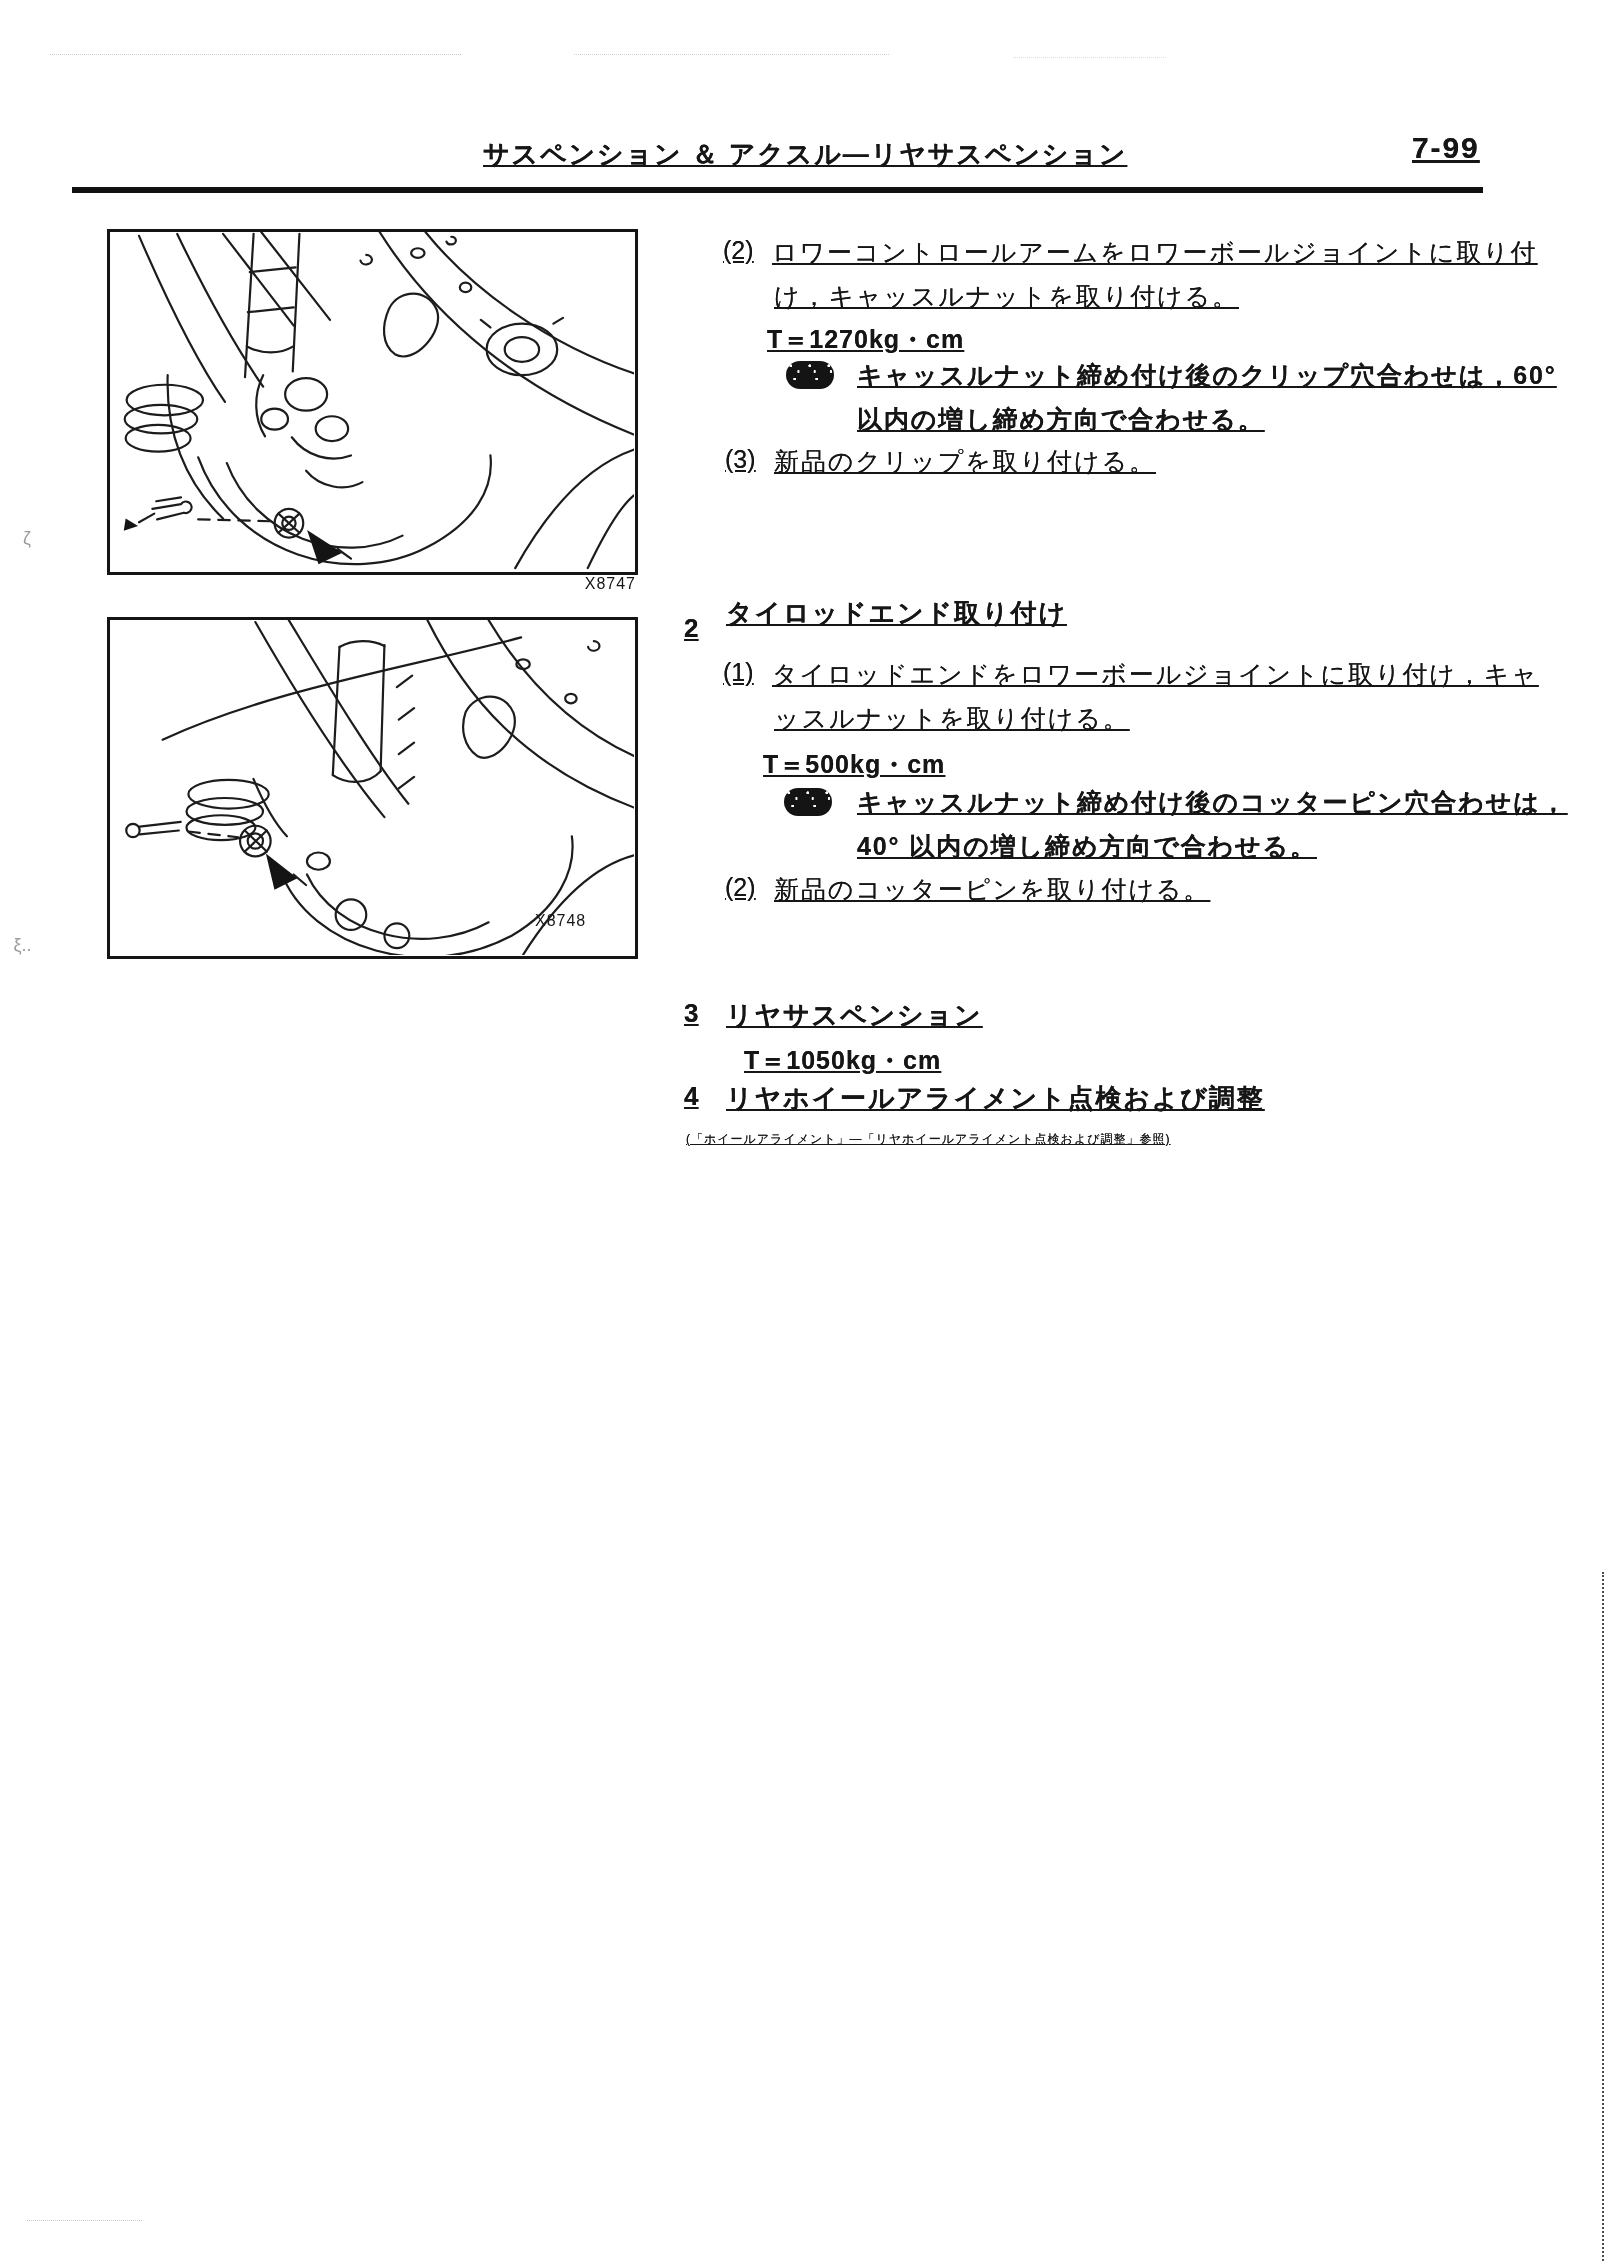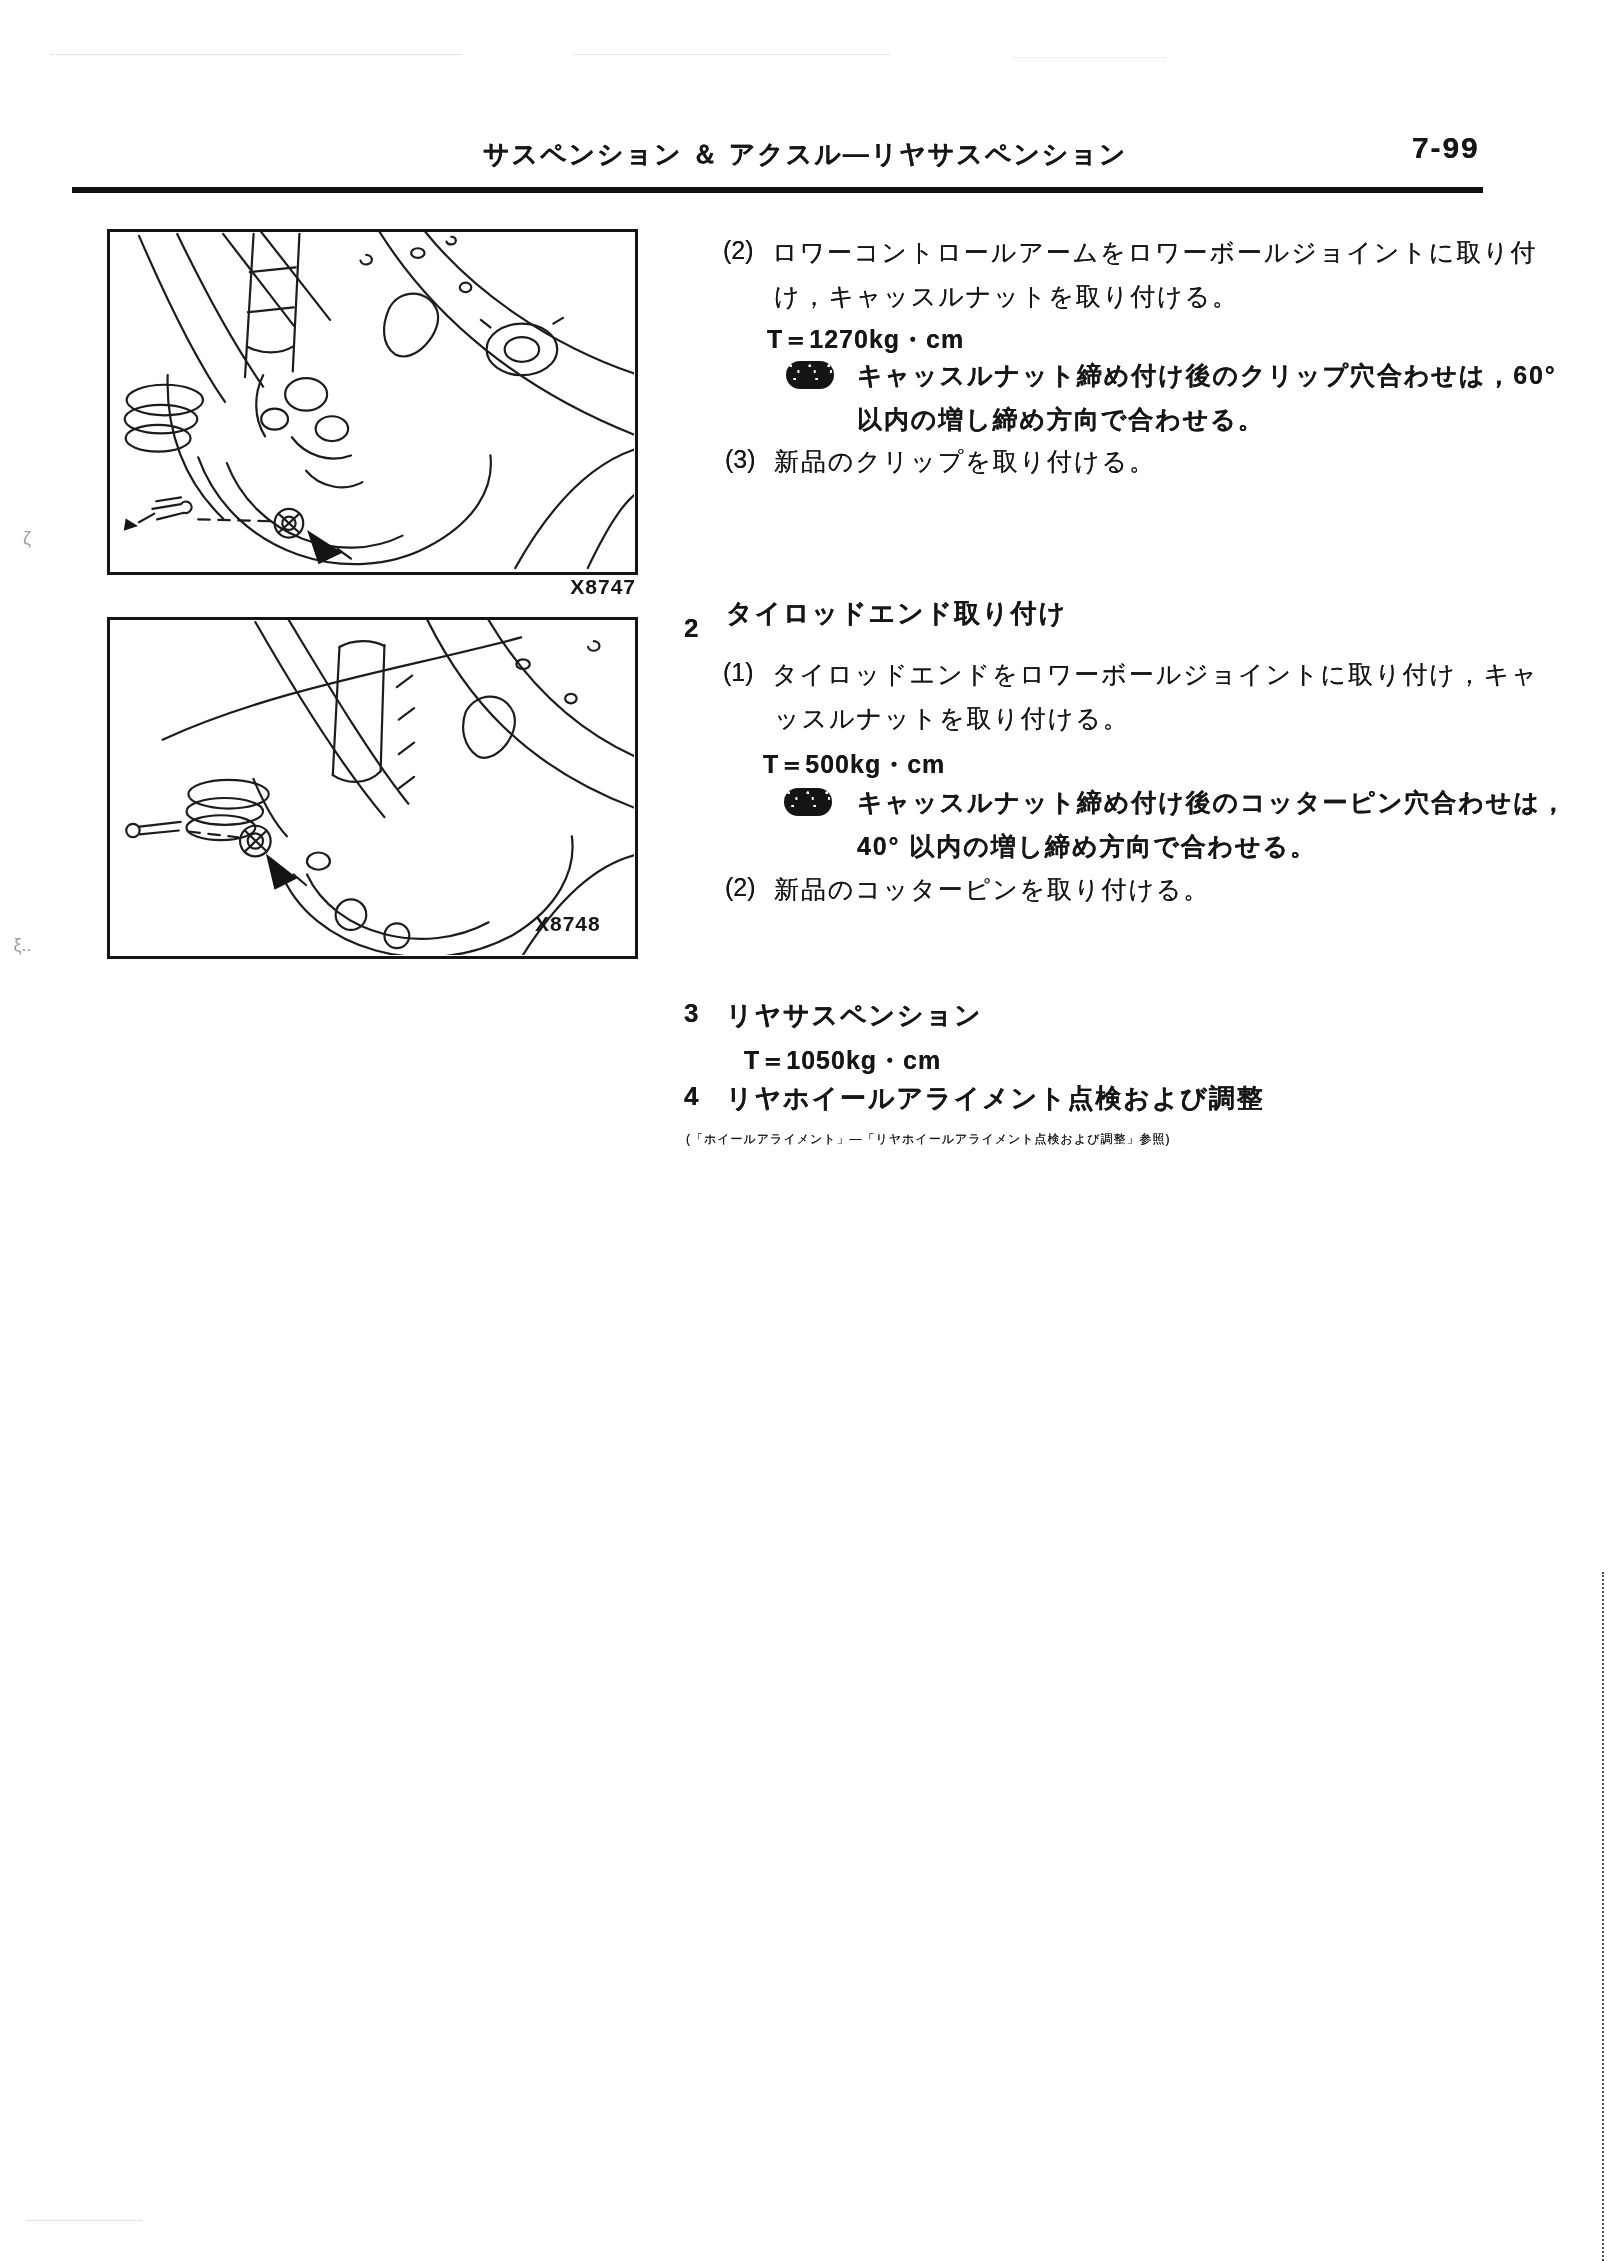--- a/index.html
+++ b/index.html
@@ -8,27 +8,27 @@
     width:1621px;height:2262px;
     margin:0 auto;
     background:#ffffff;
     overflow:hidden;
     font-family:"Liberation Sans", sans-serif;
     color:#161616;
   }
   .abs{position:absolute;white-space:nowrap;}
   .jp{letter-spacing:1.9px;}
   .b{font-weight:700;}
-  .ink{text-shadow:0 0 0.5px rgba(0,0,0,.8);}
+  .ink{text-shadow:0 0 0.5px rgba(0,0,0,.8);text-decoration:underline;}
   .t26{font-size:25px;}
   .t27{font-size:26px;}
   .t22{font-size:12px;}
   .hdr-rule{position:absolute;left:72px;top:187px;width:1411px;height:5.7px;background:#111;}
   .figbox{position:absolute;left:107px;width:531px;border:3.8px solid #151515;background:#fff;box-sizing:border-box;}
-  .figcap{position:absolute;font-size:21px;font-weight:700;letter-spacing:1px;}
+  .figcap{position:absolute;font-size:16px;font-weight:400;letter-spacing:1px;}
   .stamp{
     position:absolute;width:48px;height:28px;border-radius:14.3px;
     background-color:#141414;
     background-image:
       radial-gradient(circle at 4.8px 4.8px,#fff 1.2px,transparent 1.7px),
       radial-gradient(circle at 12.4px 10.5px,#fff 1.1px,transparent 1.4px),
       radial-gradient(circle at 8.6px 18px,#fff 1.1px,transparent 1.5px),
       radial-gradient(circle at 16.3px 22px,#fff 1px,transparent 1.3px);
     background-size:19px 25px, 16.3px 21px, 22px 24px, 14.3px 26px;
   }

